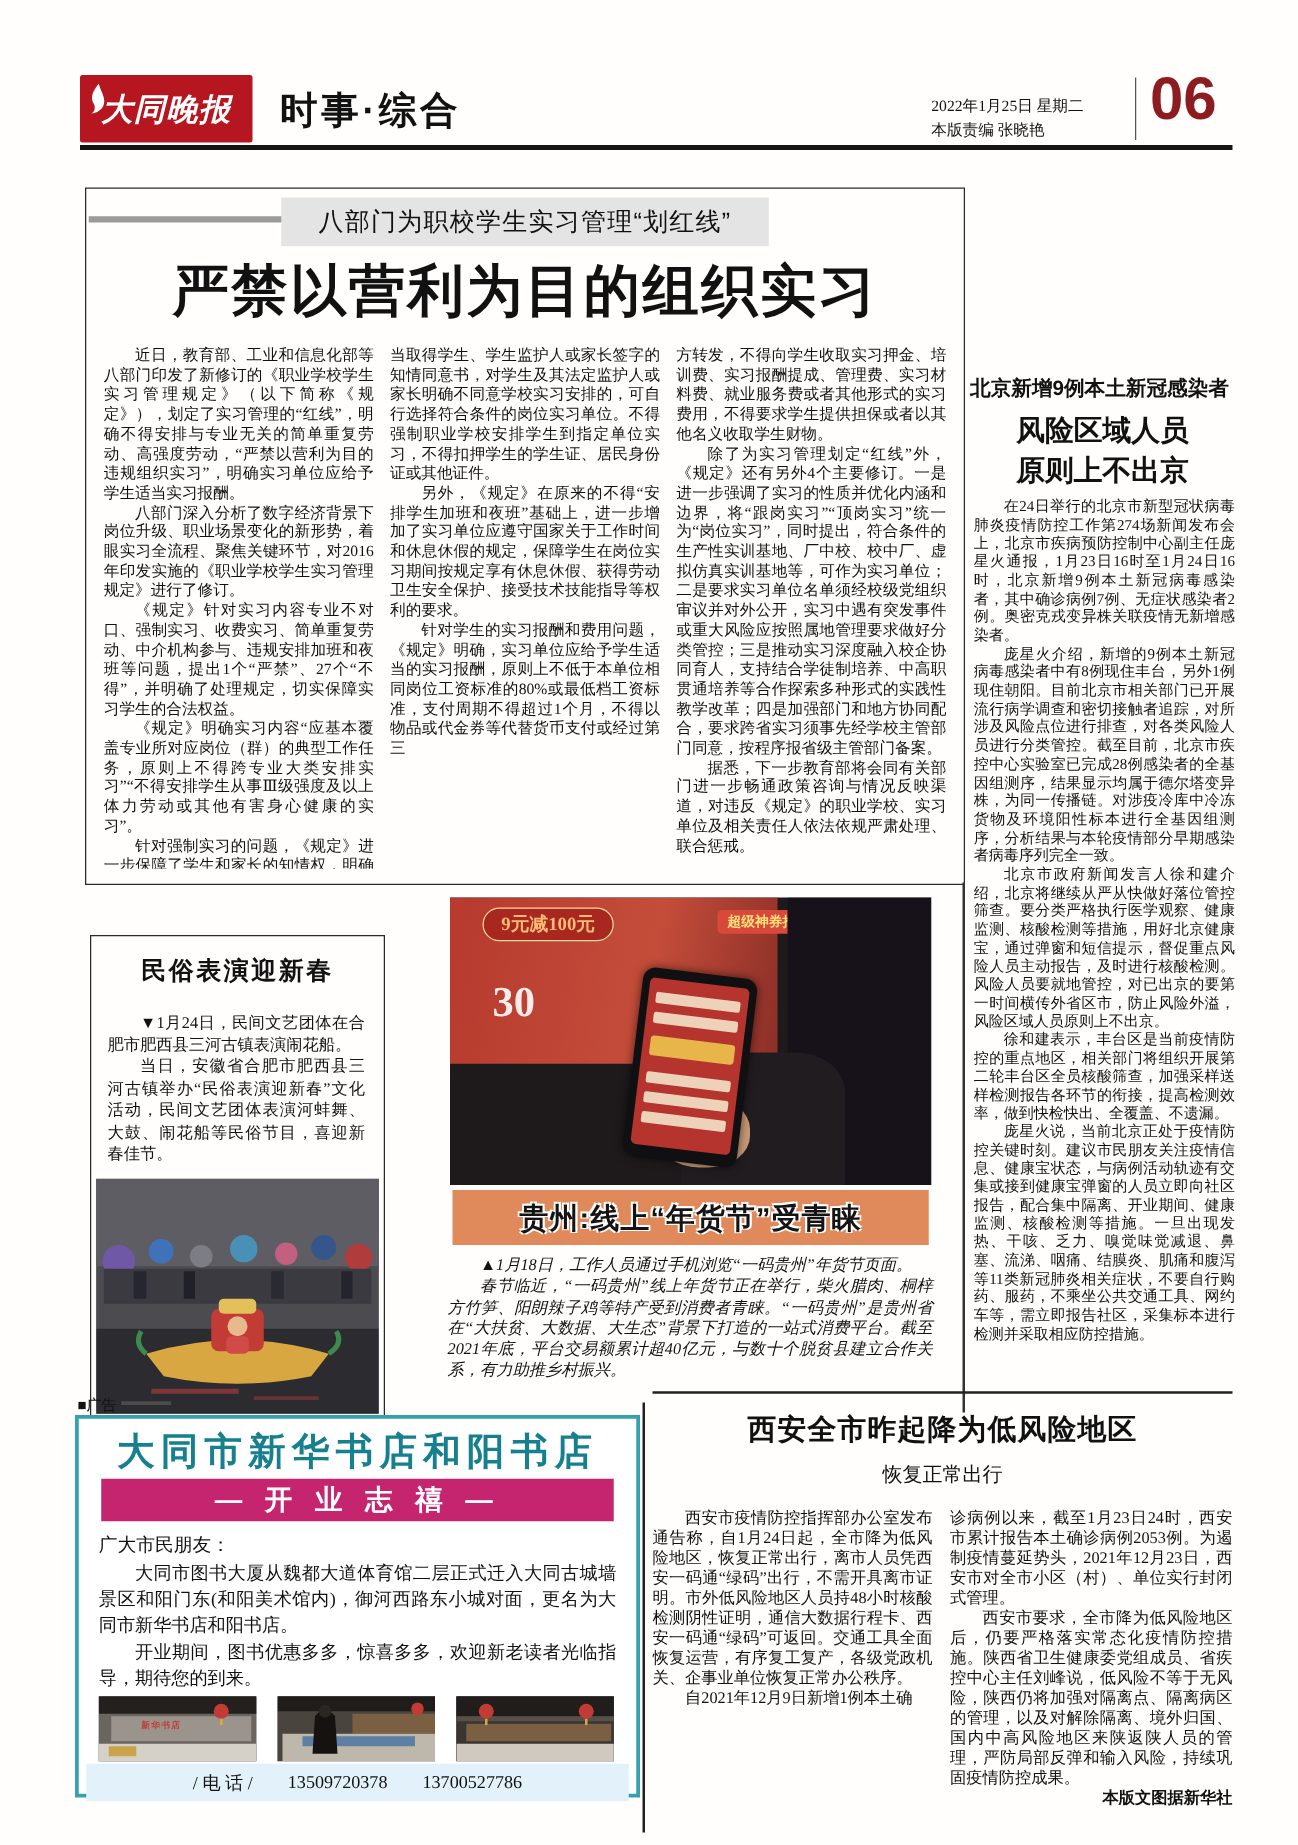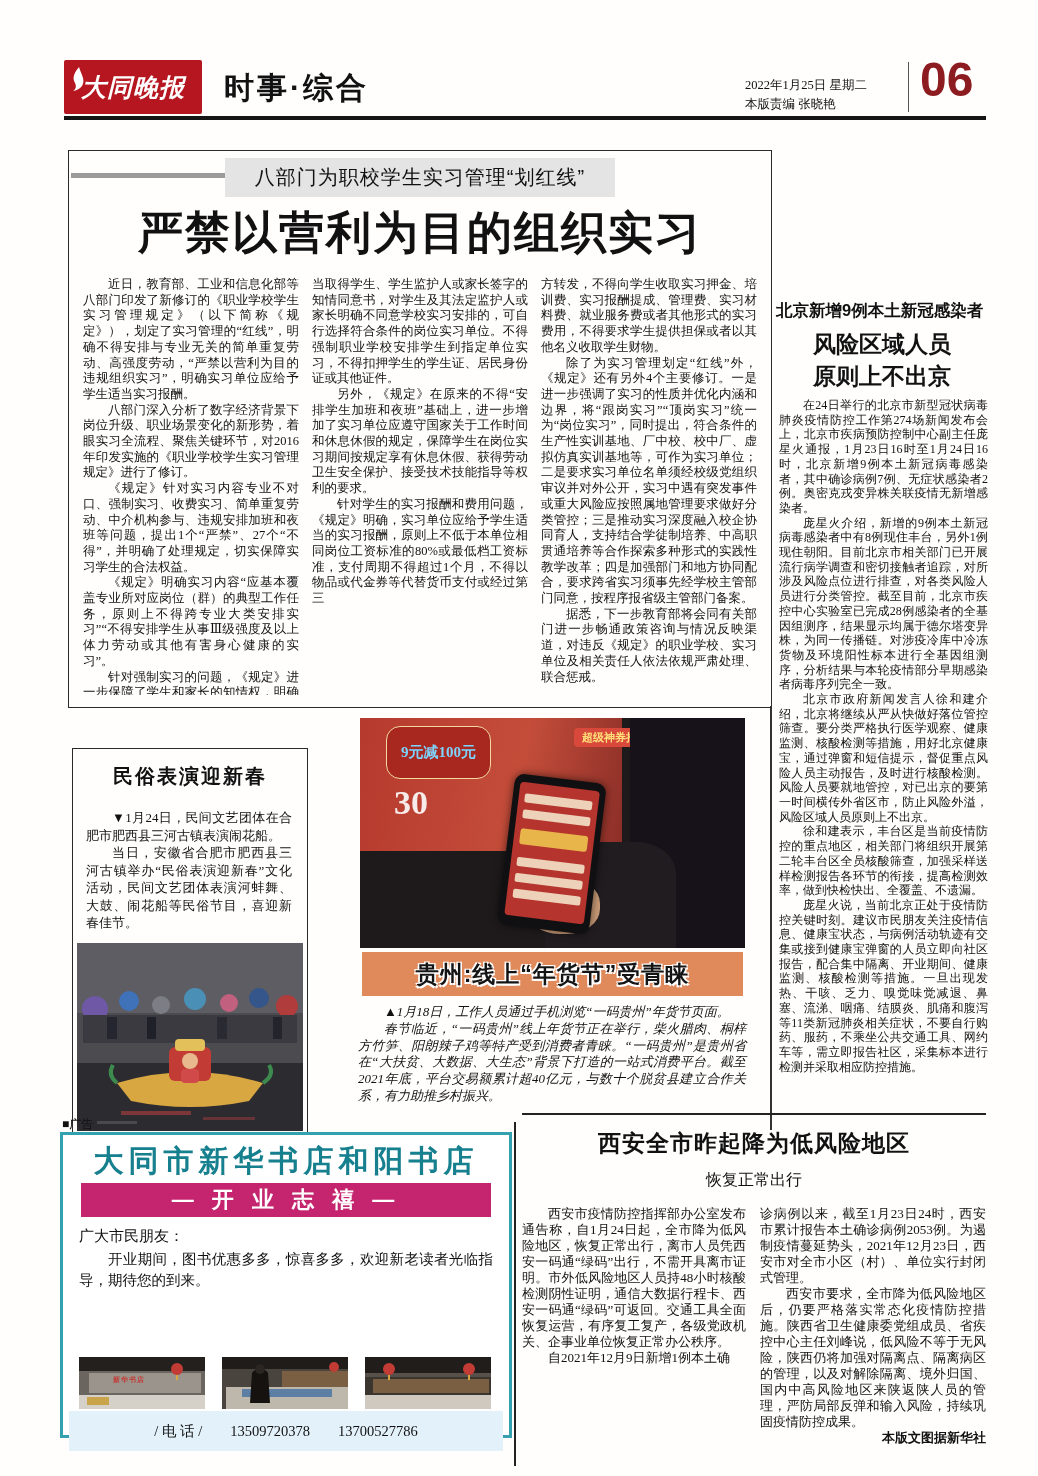--- a/index.html
+++ b/index.html
@@ -39,21 +39,21 @@
   .folk-box{left:72px;top:748px;width:234px;height:386px;border:1.5px solid #2a2a2a;}
   .folk-title{position:absolute;left:0;top:14px;width:100%;text-align:center;font-size:20px;font-weight:bold;letter-spacing:2px;}
   .folk-body{position:absolute;left:13px;top:60px;width:206px;font-size:13px;line-height:17.5px;}
   .folk-body p{margin:0;text-indent:2em;text-align:justify;}
   .folk-photo{position:absolute;left:4px;right:4px;bottom:4px;height:188px;overflow:hidden;background:#46464b;}
   
   .gz-photo{left:360px;top:718px;width:385px;height:230px;background:#1e1a1b;overflow:hidden;}
   .gz-promo{position:absolute;left:0;top:0;width:68%;height:58%;
             background:linear-gradient(100deg,#b63a2e,#c44d3a 60%,#8c2f28);}
   .gz-promo-capsule{position:absolute;left:26px;top:8px;background:#a82820;border:1.5px solid #f2d9a0;
-            border-radius:14px;padding:16px 14px;color:#7dd3fc;font-weight:bold;font-size:15px;}
+            border-radius:14px;padding:3px 14px;color:#fdba74;font-weight:bold;font-size:15px;}
   .gz-bignum{position:absolute;left:34px;top:66px;color:#fff;font-size:34px;font-weight:900;opacity:.9;}
   .gz-chip{position:absolute;right:26%;top:10px;background:#d8493c;border-radius:4px;padding:2px 8px;
             color:#ffe27a;font-size:11px;font-weight:bold;}
   .gz-person{position:absolute;right:0;top:0;width:30%;height:100%;background:#17121a;border-radius:0 0 0 40%;}
   .gz-sleeve{position:absolute;right:18%;bottom:0;width:34%;height:46%;background:#211c20;border-radius:40% 30% 0 0;}
   .gz-hand{position:absolute;left:43%;bottom:6%;width:74px;height:56px;background:#c89a76;border-radius:45%;}
   .gz-phone{position:absolute;left:38%;bottom:8%;width:92px;height:152px;background:#101012;border-radius:10px;
             transform:rotate(7deg);box-shadow:0 0 8px rgba(0,0,0,.6);}
   .gz-screen{position:absolute;left:6px;top:8px;right:6px;bottom:10px;background:#b5352e;border-radius:4px;overflow:hidden;}
   .gz-row{position:absolute;left:8%;width:84%;height:9px;background:#f3e3c9;border-radius:2px;opacity:.9;}
@@ -72,21 +72,21 @@
   .ad-title{position:absolute;left:0;top:6px;width:100%;text-align:center;color:#17808f;
             font-size:30px;font-weight:bold;letter-spacing:5px;}
   .ad-banner{position:absolute;left:18px;top:48px;right:18px;height:34px;background:#c5256f;color:#fff;
             display:flex;align-items:center;justify-content:center;font-size:22px;font-weight:bold;letter-spacing:6px;}
   .ad-salutation{position:absolute;left:16px;top:92px;font-size:15px;}
   .ad-body{position:absolute;left:16px;top:114px;right:16px;font-size:14.5px;line-height:21px;}
   .ad-body p{margin:0;text-indent:2em;text-align:justify;}
   .ad-photos{position:absolute;left:16px;top:222px;right:18px;height:52px;display:flex;gap:17px;border-radius:12px;}
   .ad-photo{width:132px;height:52px;position:relative;overflow:hidden;background:#2e2a26;}
   .ad-sign{position:absolute;left:34px;top:18px;color:#c23b35;font-size:7px;font-weight:bold;letter-spacing:1px;}
-  .ad-phone{position:absolute;left:6px;right:6px;top:276px;height:40px;background:#e3f1fa;
+  .ad-phone{position:absolute;left:6px;right:6px;top:276px;height:30px;background:#e3f1fa;
             display:flex;align-items:center;justify-content:center;gap:28px;font-size:14.5px;}
   
   .xa-headline{left:522px;top:1128px;width:464px;text-align:center;font-size:23px;font-weight:900;letter-spacing:1px;}
   .xa-subhead{left:522px;top:1170px;width:464px;text-align:center;font-size:16px;}
   .xa-col{top:1206px;width:224px;height:255px;overflow:hidden;font-size:13px;line-height:16px;}
   .xa-col p{margin:0;text-indent:2em;text-align:justify;}
   .xa-col p.noind{text-indent:0;}
   .xa1{left:522px;} .xa2{left:760px;width:226px;}
   .xa-credit{text-indent:0 !important;text-align:right !important;font-weight:bold;}
 </style>
@@ -219,20 +219,21 @@
 
   <div class="abs hr-sep"></div>
   <div class="abs v-sep"></div>
 
   <div class="abs ad-label hei">■广告</div>
   <div class="abs ad-box">
     <div class="ad-title hei">大同市新华书店和阳书店</div>
     <div class="ad-banner hei">— 开 业 志 禧 —</div>
     <div class="ad-salutation">广大市民朋友：</div>
     <div class="ad-body">
+      <p>大同市图书大厦从魏都大道体育馆二层正式迁入大同古城墙景区和阳门东(和阳美术馆内)，御河西路东小城对面，更名为大同市新华书店和阳书店。</p>
       <p>开业期间，图书优惠多多，惊喜多多，欢迎新老读者光临指导，期待您的到来。</p>
     </div>
     <div class="ad-photos">
       <div class="ad-photo">
         <svg width="132" height="52" viewBox="0 0 132 52">
           <rect width="132" height="52" fill="#6b6560"></rect>
           <rect width="132" height="14" fill="#23201d"></rect>
           <rect y="38" width="132" height="14" fill="#d6d1c8"></rect>
           <rect x="10" y="16" width="112" height="20" fill="#9b948c"></rect>
           <circle cx="98" cy="12" r="6" fill="#c23b35"></circle>

